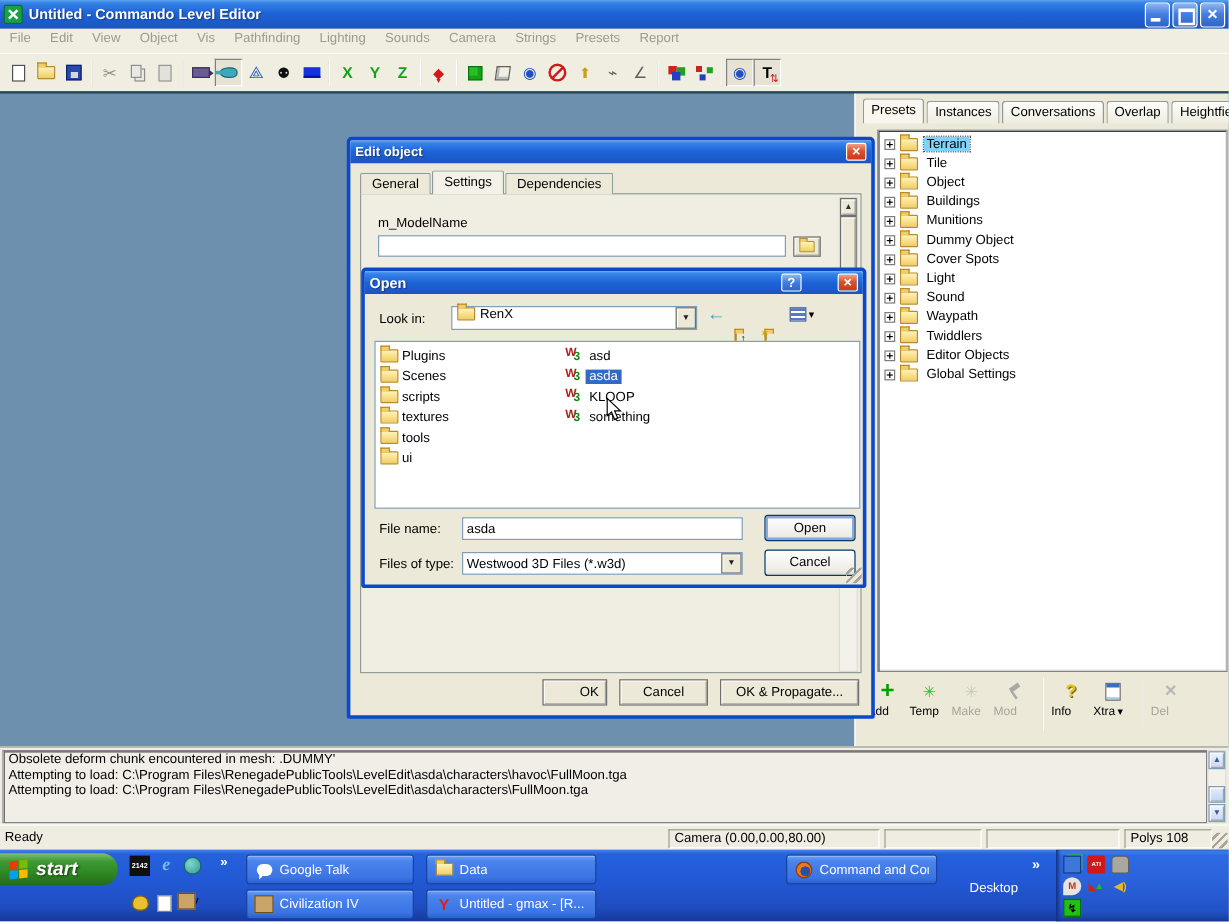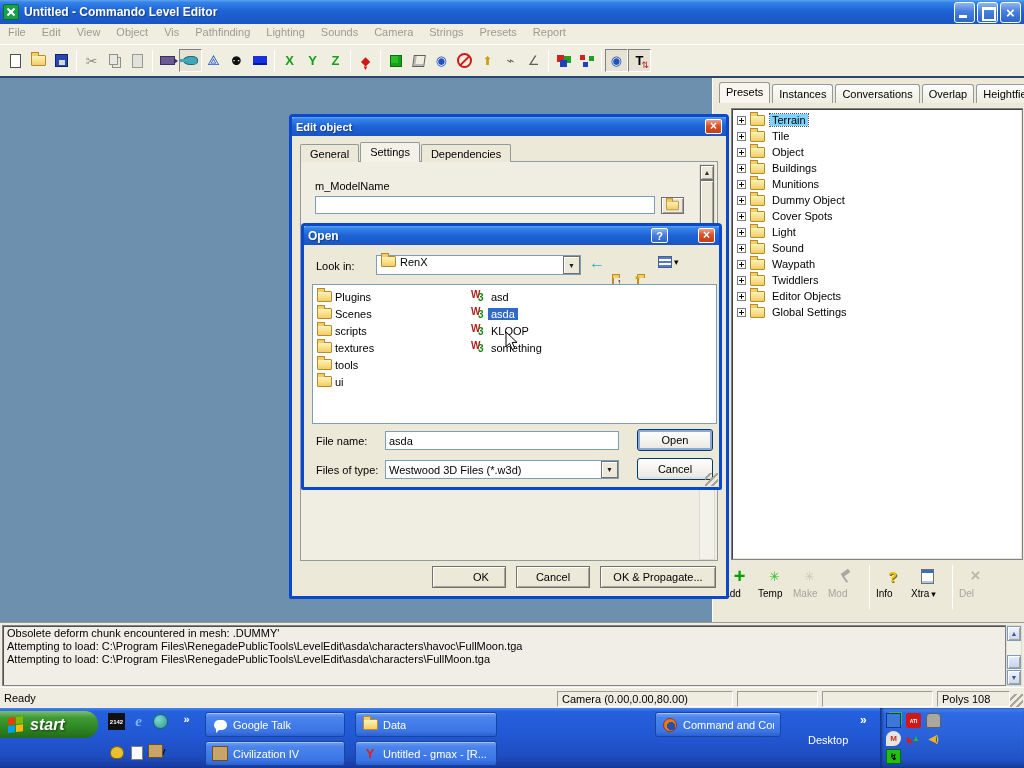--- a/index.html
+++ b/index.html
@@ -397,21 +397,21 @@
           <span class="mini-folder" style="transform:scale(.85);"></span>
         </span>
 
       <div class="abs scroll" style="right:2px;top:2px;width:16px;height:396px;">
         <div class="sbtn" style="width:14px;height:15px;">▲</div>
         <div class="thumb" style="width:14px;height:52px;"></div>
         <div class="sbtn abs" style="width:14px;height:15px;left:0;bottom:108px;">▼</div>
       </div>
     </div>
     <div class="abs" style="left:0;bottom:8px;width:434px;display:flex;justify-content:flex-end;gap:10px;padding-right:10px;">
-      <span class="cbtn" style="width:74px;height:22px;padding-left:24px;">OK</span>
+      <span class="cbtn" style="width:54px;height:22px;padding-left:24px;">OK</span>
       <span class="cbtn" style="width:74px;height:22px;">Cancel</span>
       <span class="cbtn" style="width:116px;height:22px;">OK &amp; Propagate...</span>
     </div>
   </div>
 
   <div class="abs xpdlg" style="left:301px;top:223px;width:421px;height:267px;z-index:5;">
     <div class="xptitle">
       <span class="t" style="font-size:12px;">Open</span>
       <span class="btn-help"></span>
       <span class="btn-red"></span>

